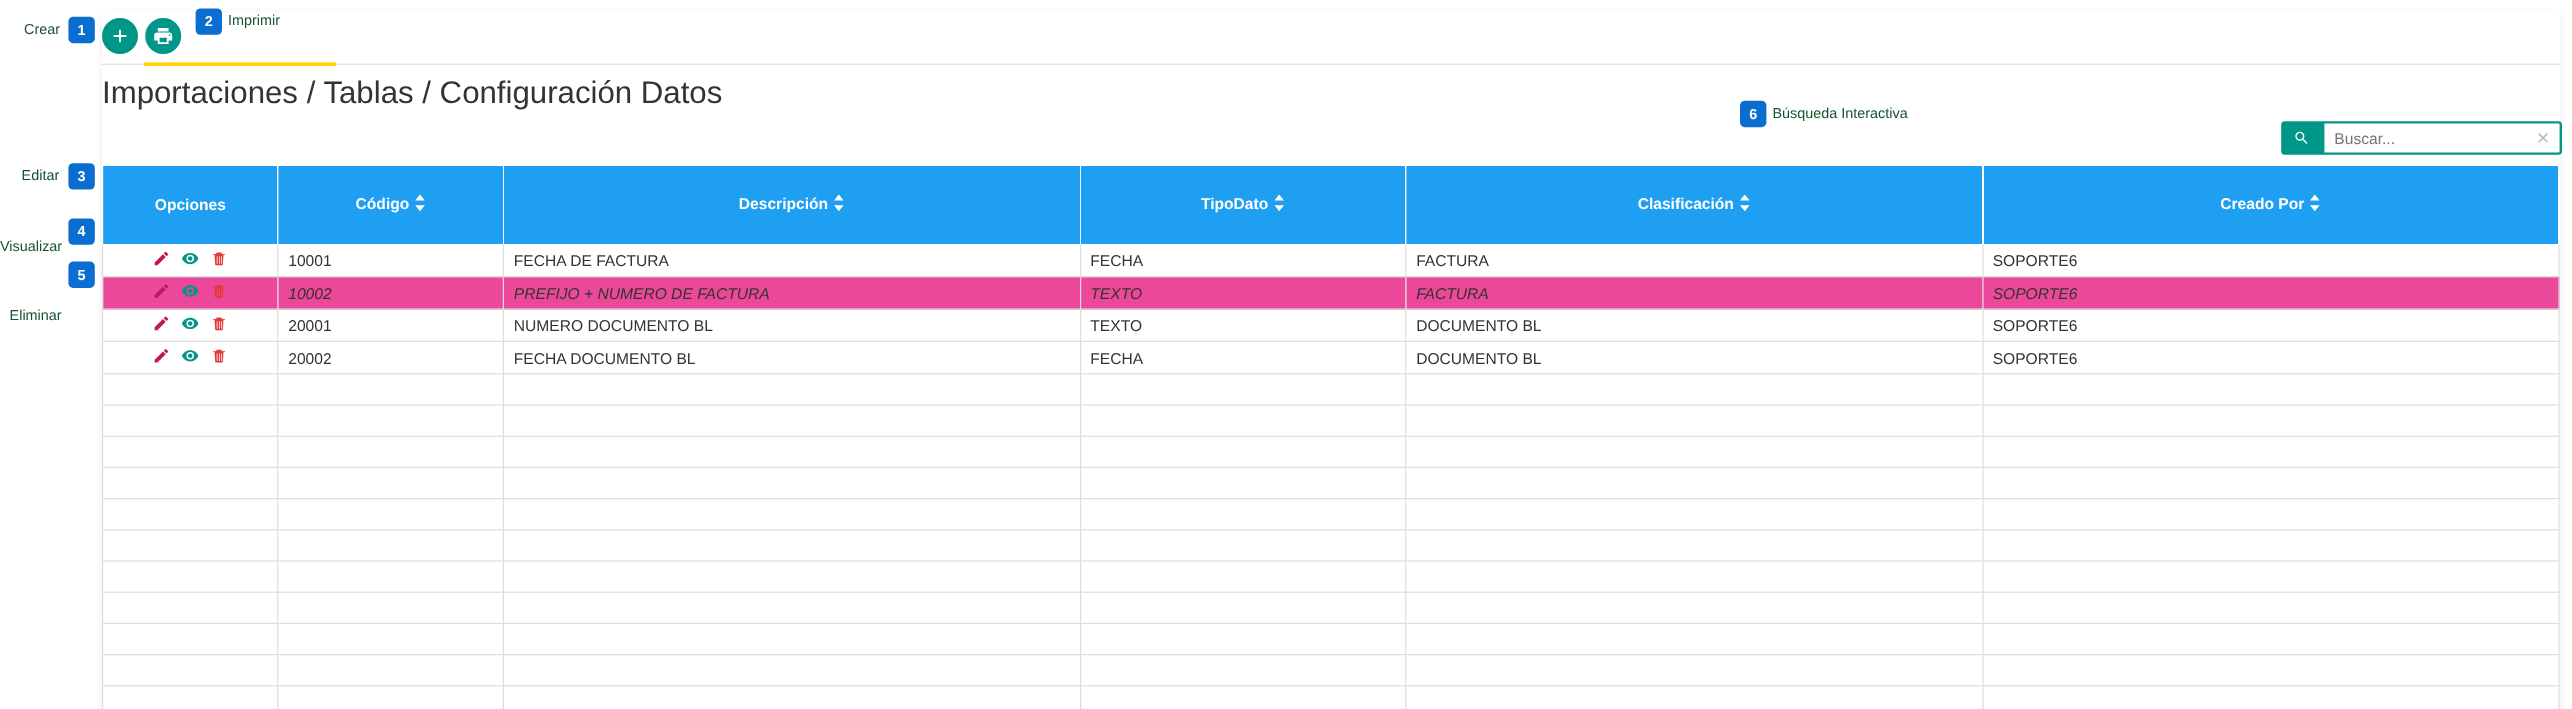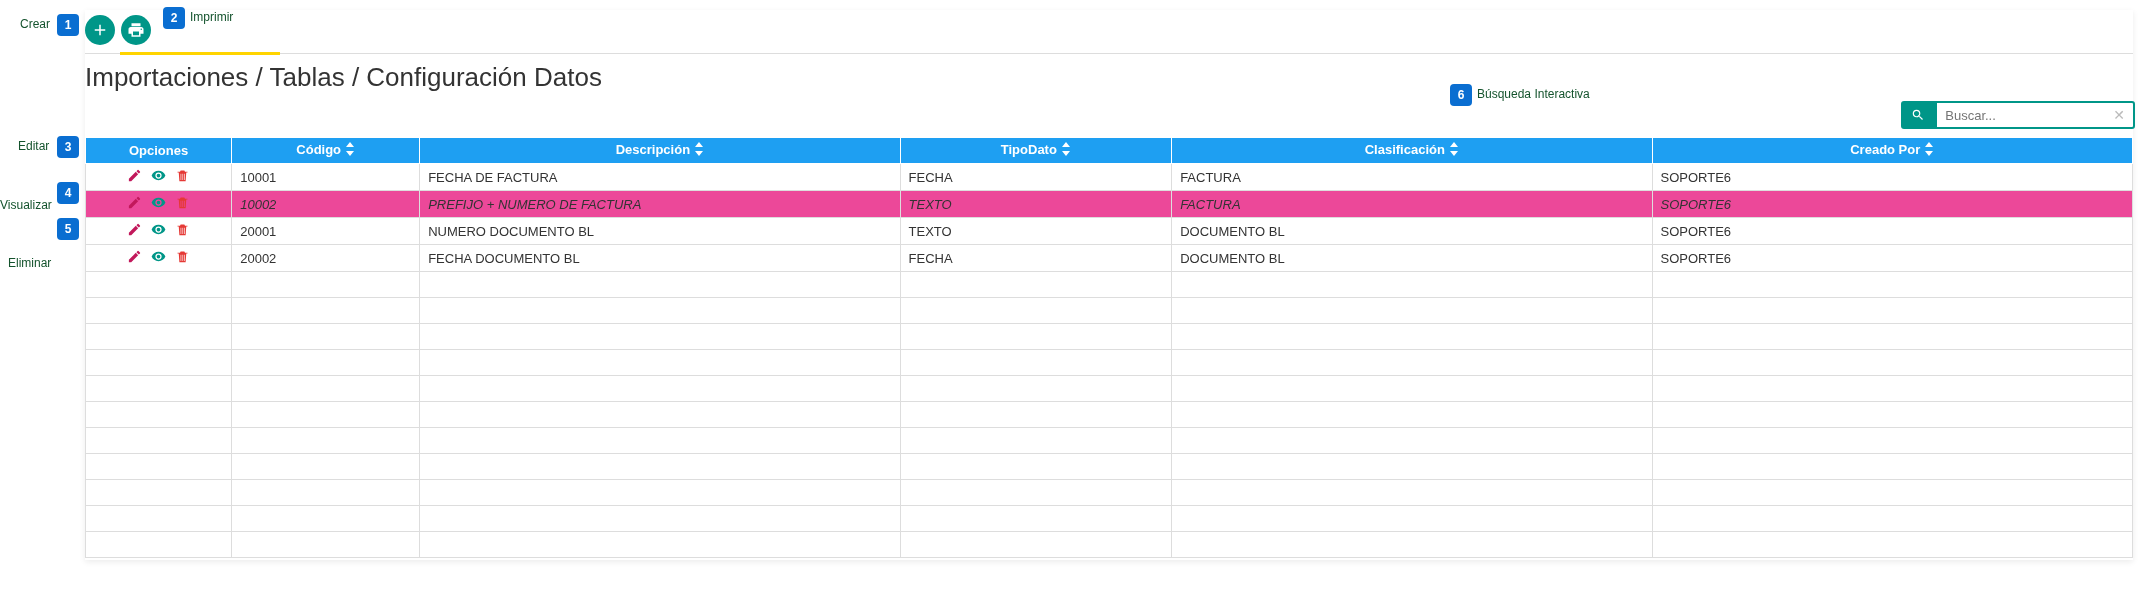--- a/index.html
+++ b/index.html
@@ -109,21 +109,21 @@
   
   
   table {
     width: 100%;
     border-collapse: collapse;
     table-layout: fixed;
   }
   th {
     background: #1e9ff2;
     color: #fff;
-    padding: 4px 8px;
+    padding: 24px 8px;
     border: 1px solid #fff;
     font-weight: bold;
     font-size: 13px;
     text-align: center;
     position: relative;
   }
   .sort-icon {
     display: inline-block;
     margin-left: 4px;
     vertical-align: middle;

